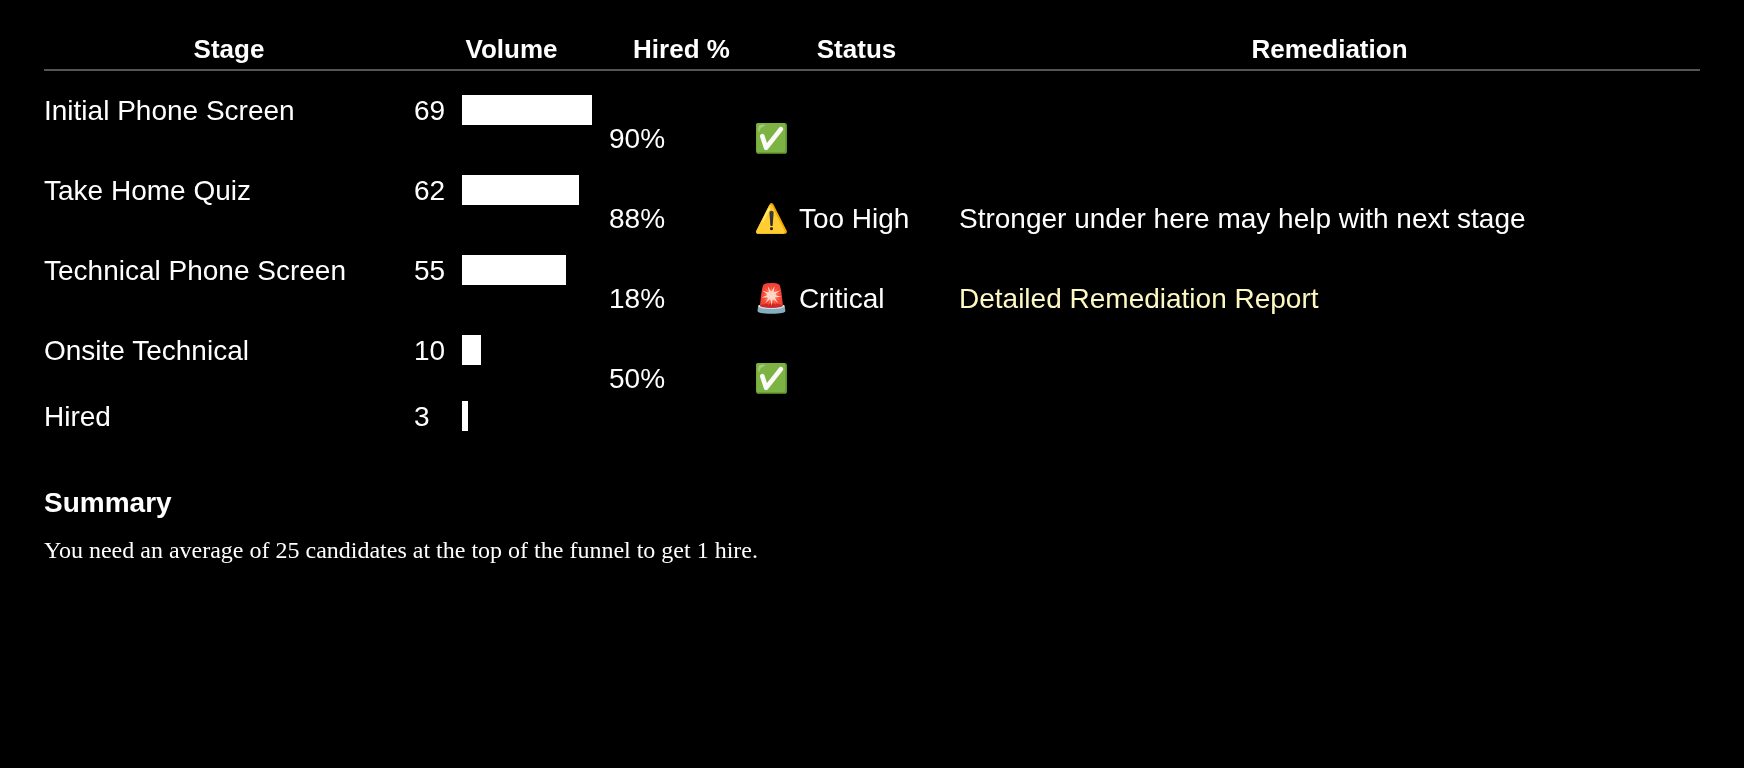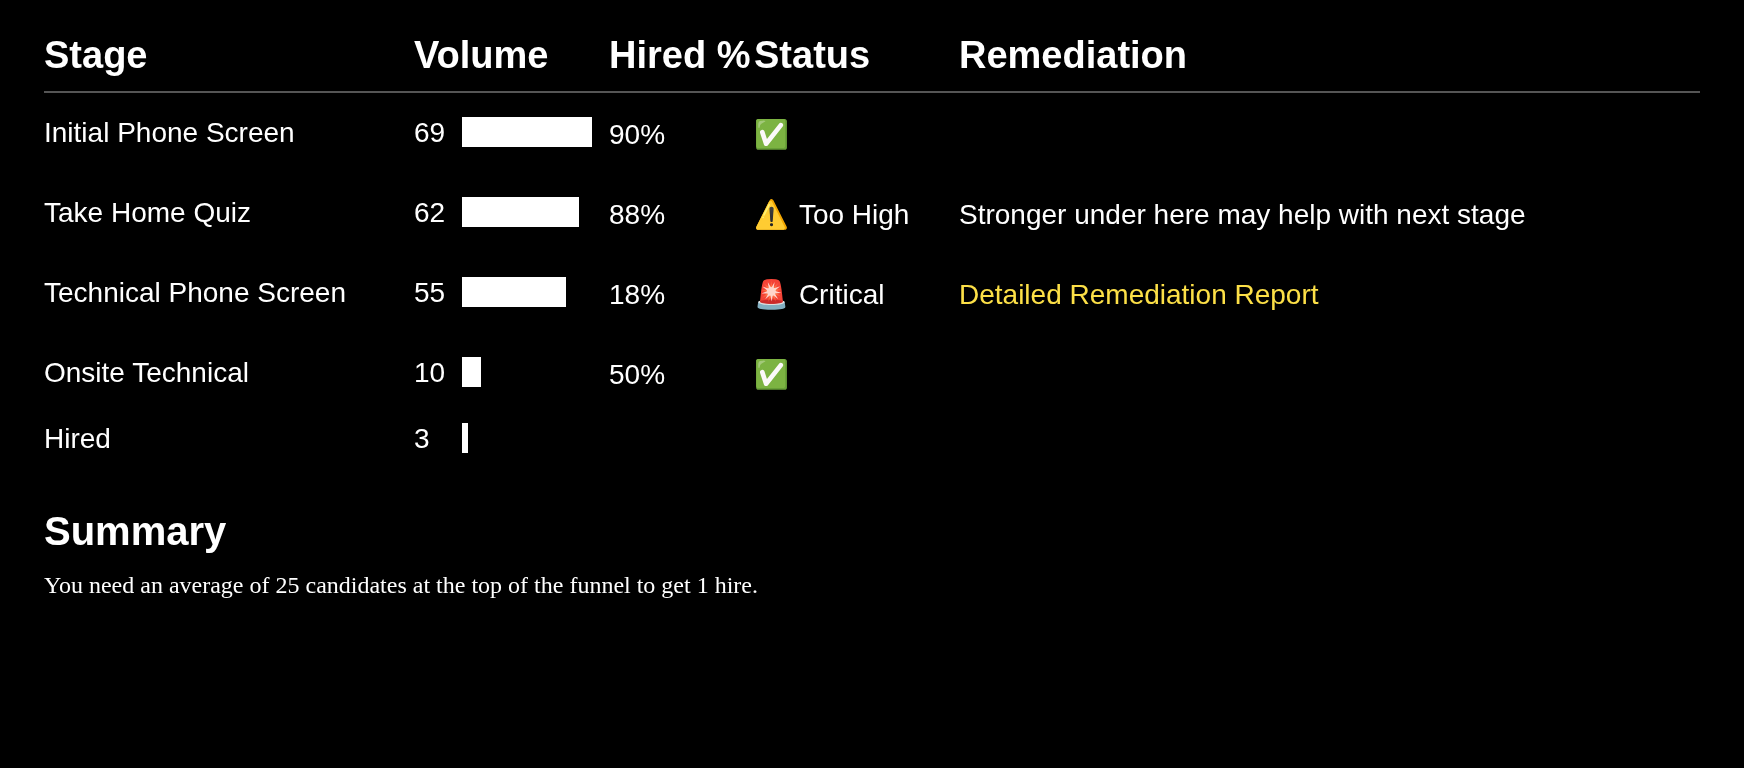--- a/index.html
+++ b/index.html
@@ -12,24 +12,24 @@
   }
   .wrap {
     padding: 28px 44px;
   }
   table {
     border-collapse: collapse;
     width: 100%;
     table-layout: fixed;
   }
   thead th {
-    text-align: left;
+    text-align: center;
     font-weight: 700;
-    font-size: 38px;
-    padding: 6px 0 14px 0;
+    font-size: 26px;
+    padding: 6px 0 4px 0;
     border-bottom: 2px solid #555;
   }
   tbody td {
     font-size: 28px;
     padding: 10px 0;
     vertical-align: middle;
     white-space: nowrap;
   }
   col.c-stage  { width: 370px; }
   col.c-volume { width: 195px; }
@@ -37,35 +37,35 @@
   col.c-status { width: 205px; }
   col.c-rem    { width: auto; }
 
   .vol-cell { display: flex; align-items: flex-start; gap: 8px; }
   .vol-num  { min-width: 40px; }
   .bar-track { width: 130px; height: 30px; }
   .bar-fill  { background: #fff; height: 100%; }
 
   td.conv, td.status, td.rem {
     position: relative;
-    top: 2px;           
+    top: 28px;           
     line-height: 60px;   
   }
 
   .status-cell { display: inline-flex; align-items: center; gap: 10px; }
   .emoji { font-size: 28px; line-height: 1; }
 
   a.rem-link {
-    color: #fde047;
+    color: #fef9c3;
     text-decoration: none;
     cursor: pointer;
   }
 
   h2.summary-h {
-    font-size: 40px;
+    font-size: 28px;
     font-weight: 600;
     margin-top: 44px;
     margin-bottom: 18px;
   }
   p.summary-p {
     font-size: 24px;
     margin-bottom: 18px;
     font-family: Liberation Serif, serif;
   }
 </style>

